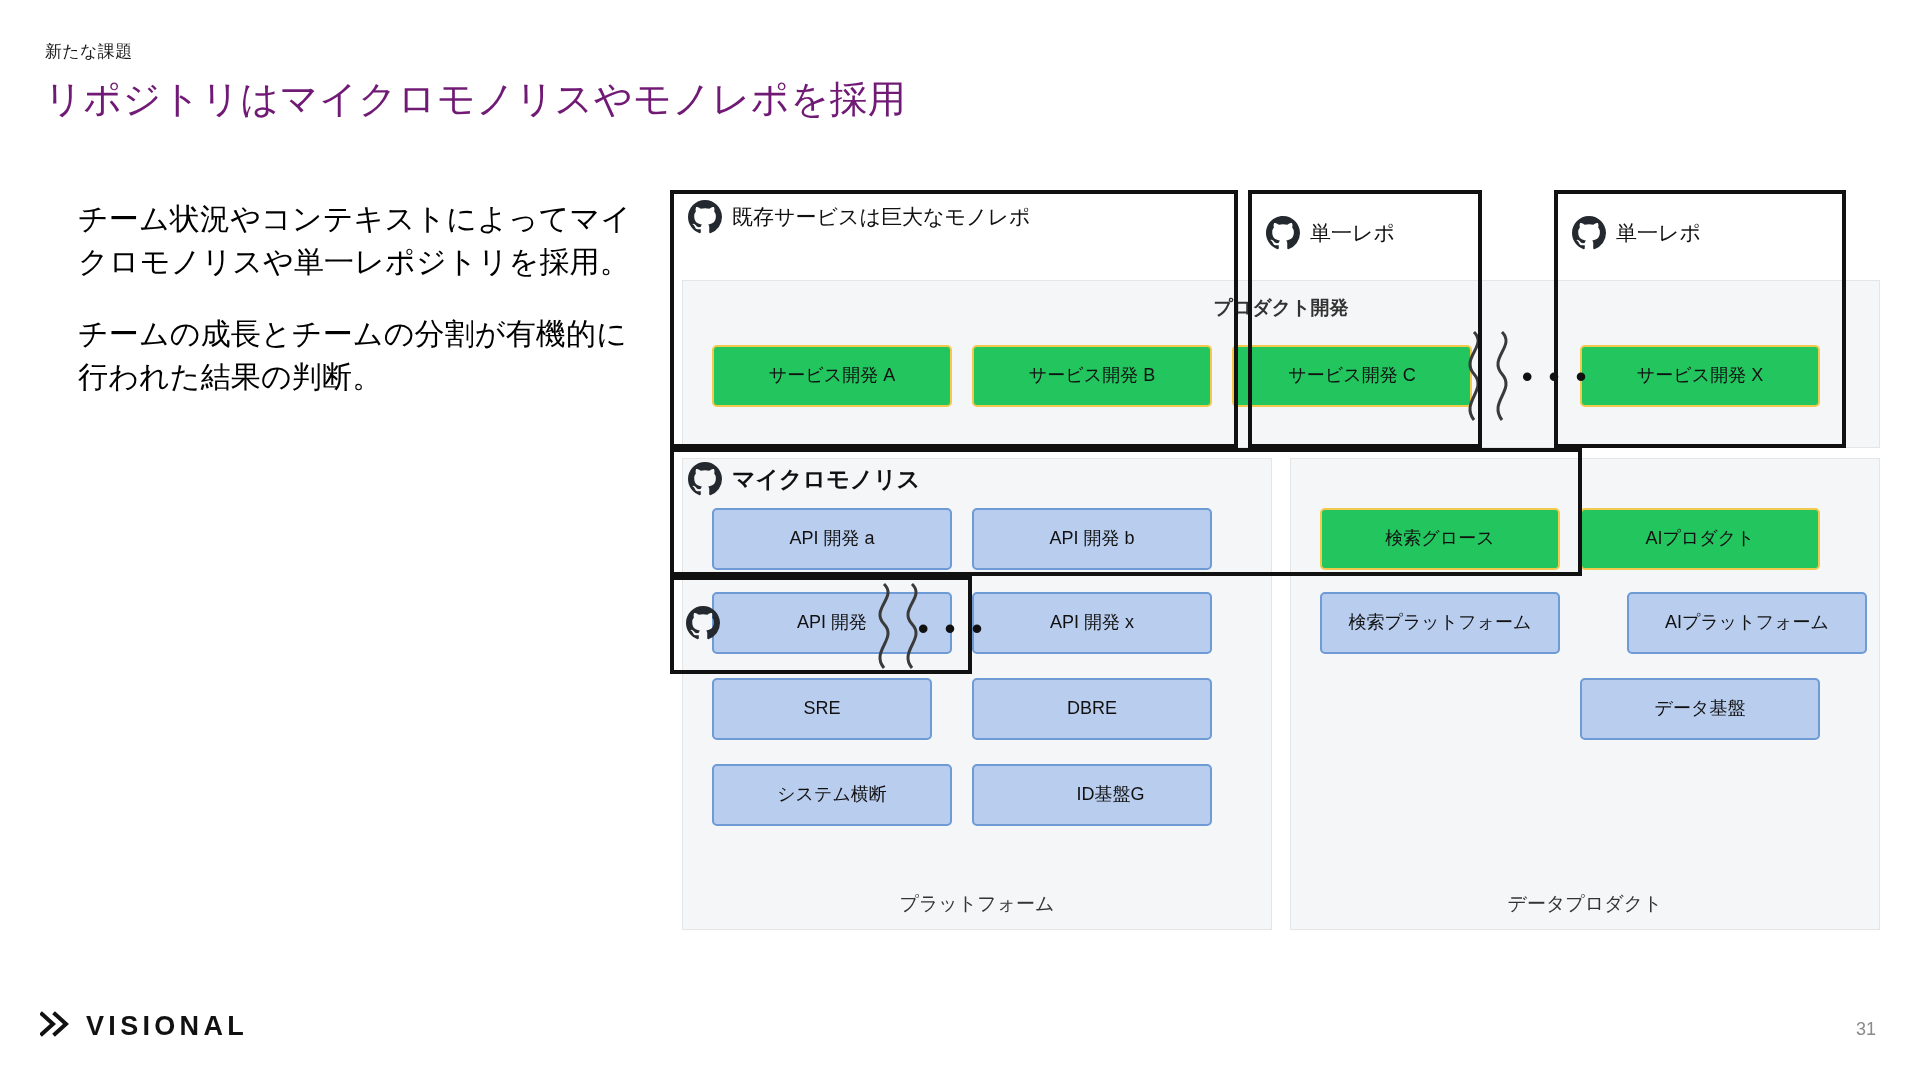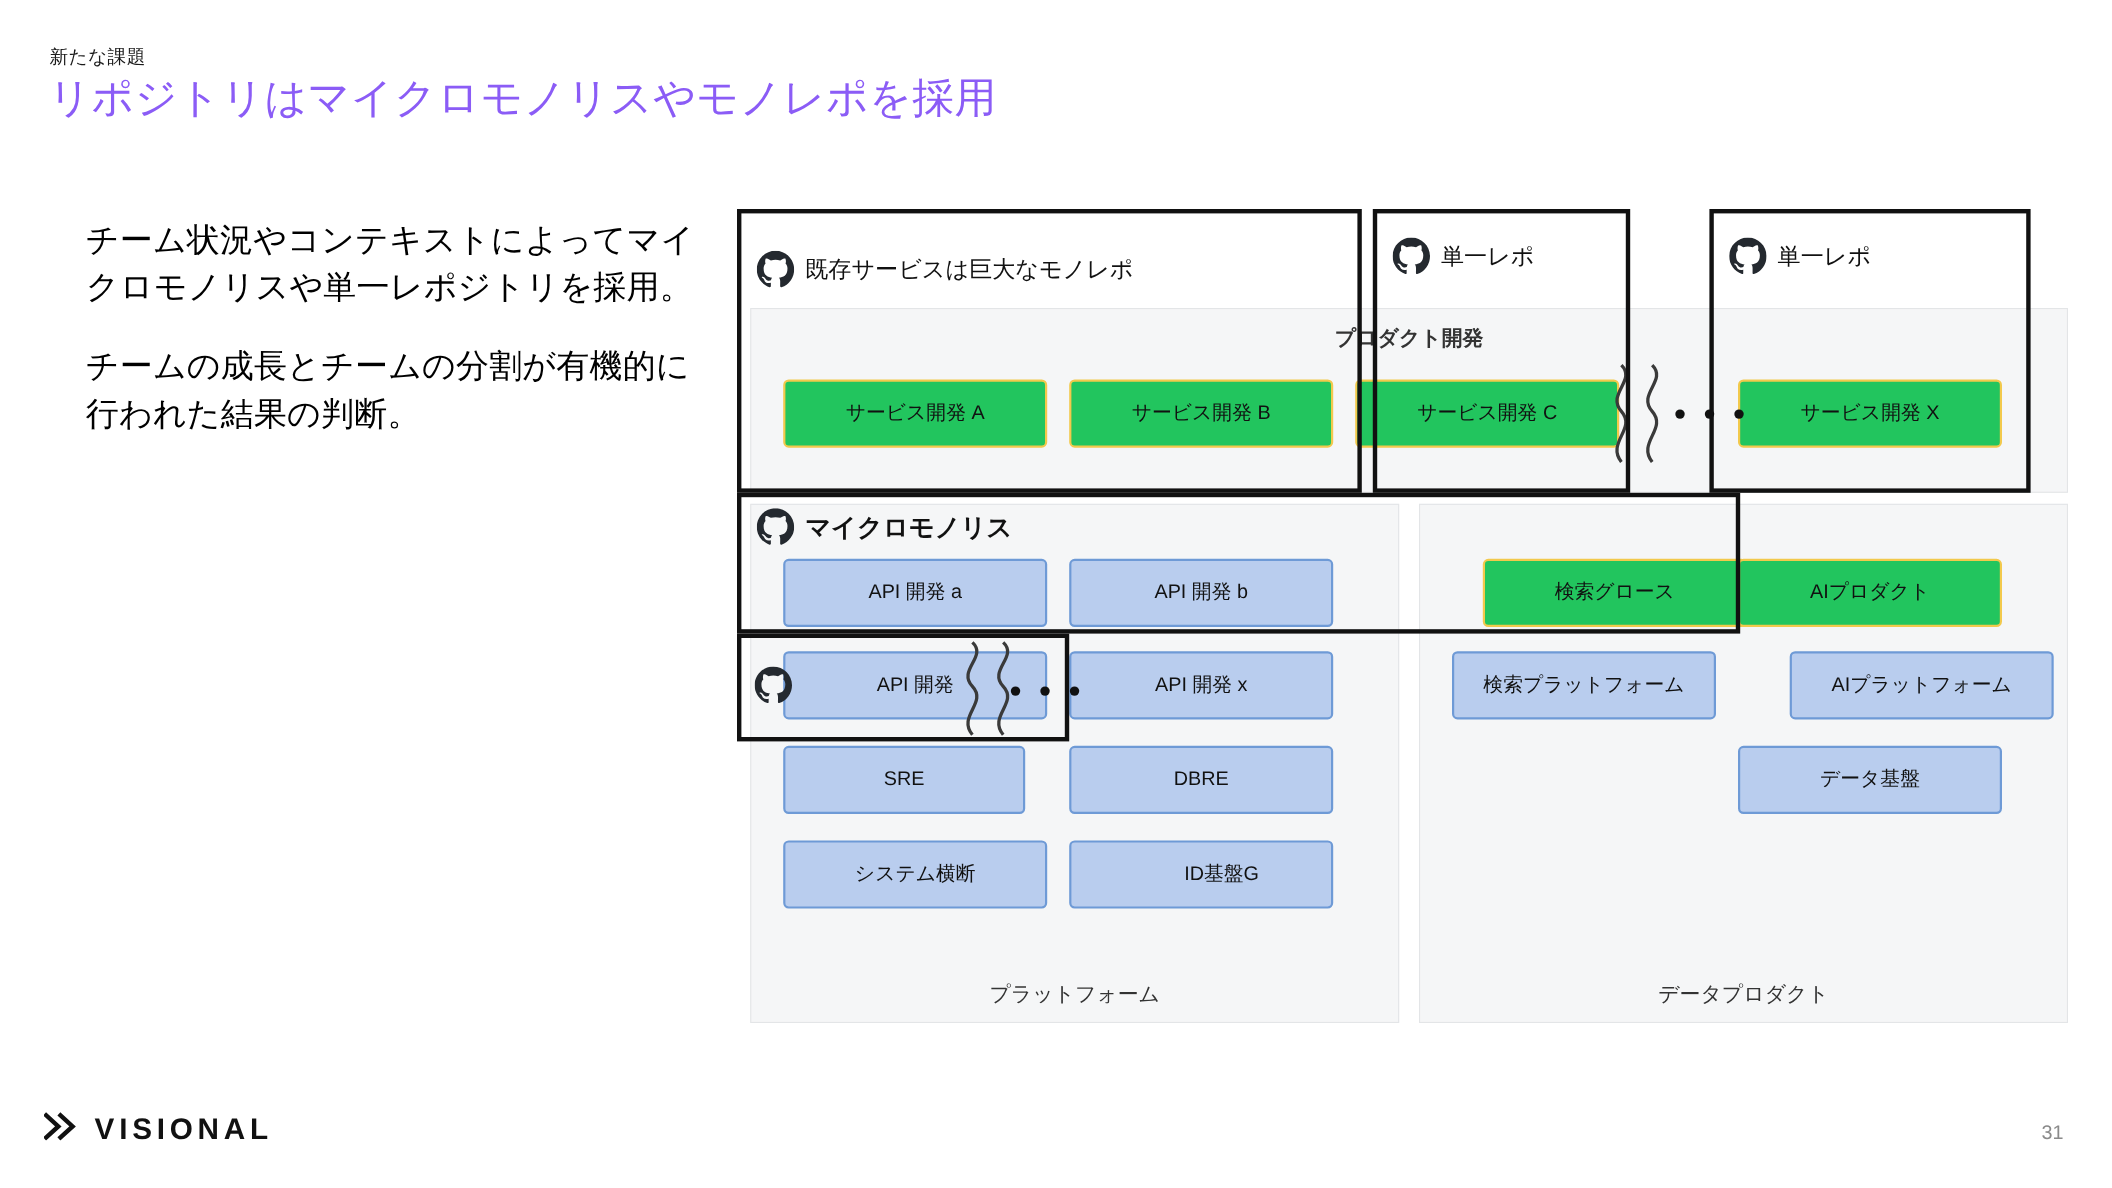--- a/index.html
+++ b/index.html
@@ -21,24 +21,24 @@
     position: absolute;
     left: 45px;
     top: 40px;
     font-size: 17px;
     letter-spacing: .02em;
     color: #1a1a1a;
   }
   .slide-title {
     position: absolute;
     left: 44px;
-    top: 64px;
+    top: 74px;
     font-size: 38px;
     letter-spacing: .01em;
-    color: #8b5cf6;
+    color: #701a75;
     white-space: nowrap;
   }
 
   
   .lead-col {
     position: absolute;
     left: 78px;
     top: 198px;
     width: 560px;
   }
@@ -202,21 +202,21 @@
     <span>サービス開発 X</span>
   </div>
 
   <svg class="squiggle" style="left:786px; top:140px;" width="64" height="92" viewBox="0 0 64 92">
     <path d="M18 2 C32 16, 4 28, 18 44 C32 60, 4 72, 18 90" fill="none" stroke="#3a3a3a" stroke-width="3"></path>
     <path d="M46 2 C60 16, 32 28, 46 44 C60 60, 32 72, 46 90" fill="none" stroke="#3a3a3a" stroke-width="3"></path>
   </svg>
   <div class="ellipsis" style="left:852px; top:172px;">• • •</div>
 
   <div class="repo" style="left:0px; top:0px; width:568px; height:258px;"></div>
-  <div class="repo-label" style="left:18px; top:38px;">
+  <div class="repo-label" style="left:18px; top:10px;">
     <svg class="gh" viewBox="0 0 16 16" fill="#24292f">
       <path d="M8 0C3.58 0 0 3.58 0 8c0 3.54 2.29 6.53 5.47 7.59.4.07.55-.17.55-.38
         0-.19-.01-.82-.01-1.49-2.01.37-2.53-.49-2.69-.94-.09-.23-.48-.94-.82-1.13-.28-.15-.68-.52-.01-.53.63-.01
         1.08.58 1.23.82.72 1.21 1.87.87 2.33.66.07-.52.28-.87.51-1.07-1.78-.2-3.64-.89-3.64-3.95
         0-.87.31-1.59.82-2.15-.08-.2-.36-1.02.08-2.12 0 0 .67-.21 2.2.82a7.42 7.42 0 0 1 2-.27c.68 0
         1.36.09 2 .27 1.53-1.04 2.2-.82 2.2-.82.44 1.1.16 1.92.08 2.12.51.56.82 1.27.82 2.15 0 3.07-1.87
         3.75-3.65 3.95.29.25.54.73.54 1.48 0 1.07-.01 1.93-.01 2.2 0 .21.15.46.55.38A8.01 8.01 0 0 0 16
         8c0-4.42-3.58-8-8-8z"></path>
     </svg>
     <span>既存サービスは巨大なモノレポ</span>
@@ -276,21 +276,21 @@
   <div class="node blue abs" style="left:302px; top:488px; width:240px; height:62px;">
     <span>DBRE</span>
   </div>
   <div class="node blue abs" style="left:42px; top:574px; width:240px; height:62px;">
     <span>システム横断</span>
   </div>
   <div class="node blue abs" style="left:302px; top:574px; width:240px; height:62px;padding-left:37px;">
     <span>ID基盤G</span>
   </div>
 
-  <div class="node yellow abs" style="left:650px; top:318px; width:240px; height:62px;margin-left:28px;">
+  <div class="node yellow abs" style="left:650px; top:318px; width:240px; height:62px;">
     <span>検索グロース</span>
   </div>
   <div class="node yellow abs" style="left:910px; top:318px; width:240px; height:62px;">
     <span>AIプロダクト</span>
   </div>
   <div class="node blue abs" style="left:650px; top:402px; width:240px; height:62px;">
     <span>検索プラットフォーム</span>
   </div>
   <div class="node blue abs" style="left:910px; top:402px; width:240px; height:62px;margin-left:47px;">
     <span>AIプラットフォーム</span>

